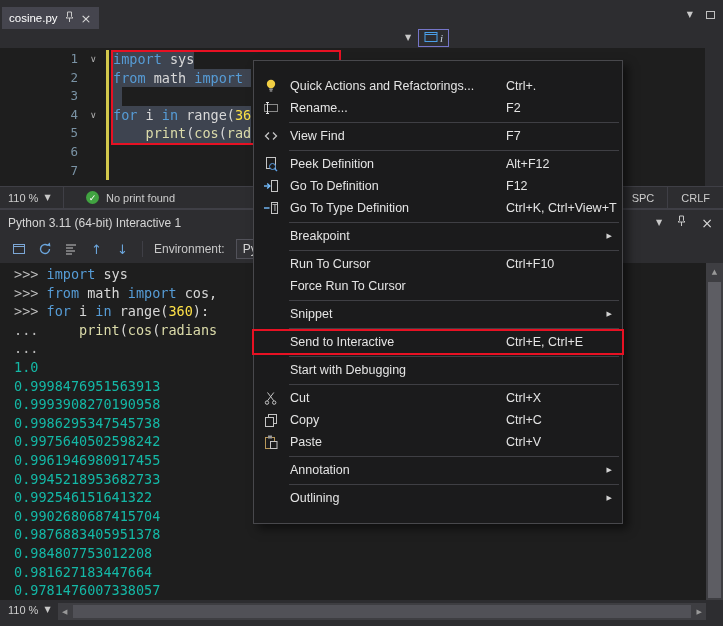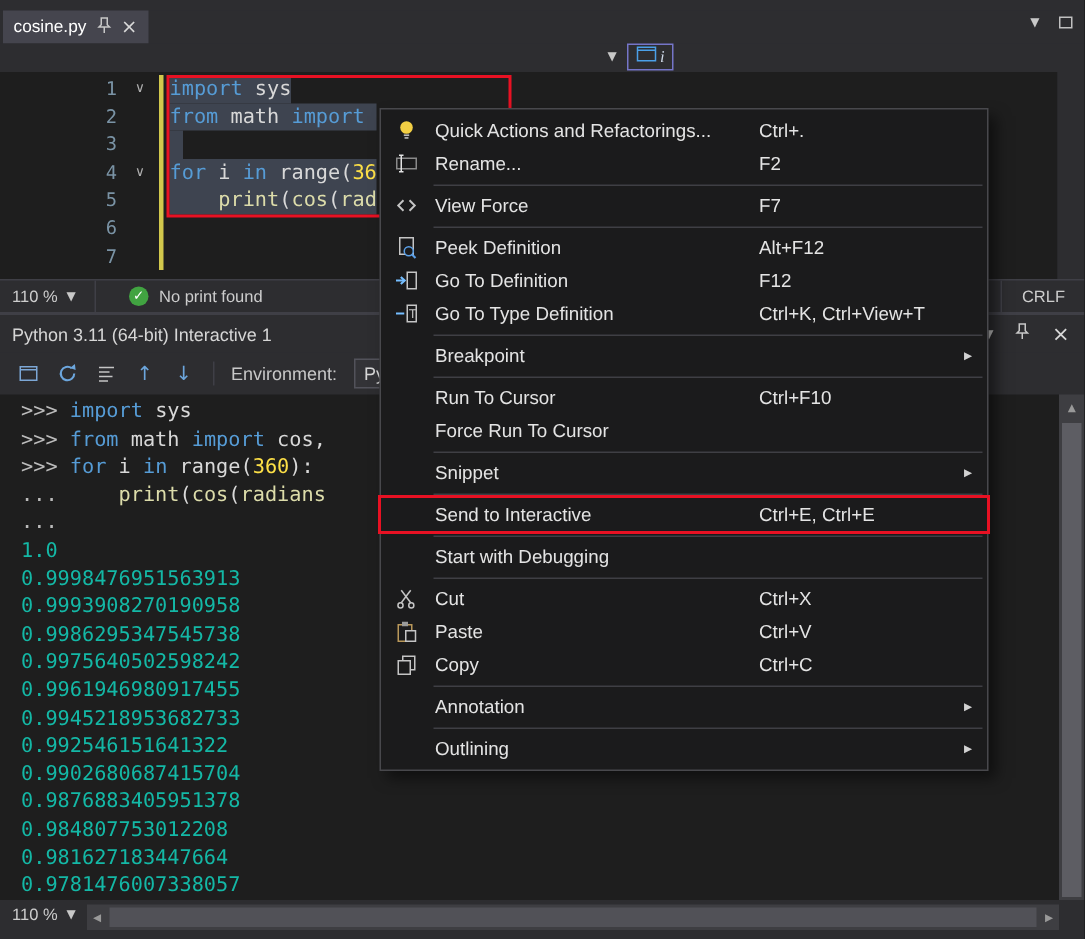--- a/index.html
+++ b/index.html
@@ -74,22 +74,22 @@
   .iw-vthumb{position:absolute;top:19px;left:2px;right:2px;bottom:2px;background:#5d5d63}
 
   .iw-bottom{position:absolute;top:600px;left:0;right:0;height:26px;background:#2d2d30;font-size:11px;color:#cdcdcd}
   .iw-zoom{position:absolute;left:8px;top:4px;display:flex;gap:6px;align-items:center}
   .iw-hscroll{position:absolute;left:58px;right:17px;top:3px;height:17px;background:#3e3e42}
   .iw-hscroll .arrl{position:absolute;left:4px;top:5px;font-size:7px;color:#999}
   .iw-hscroll .arrr{position:absolute;right:4px;top:5px;font-size:7px;color:#999}
   .hs-thumb{position:absolute;left:15px;right:15px;top:2px;bottom:2px;background:#515157}
 
   
-  .context-menu{position:absolute;left:253px;top:72px;width:406px;background:#1b1b1c;border:1px solid #48484c;
-                box-shadow:5px 5px 9px rgba(0,0,0,.5);z-index:40;padding:3px 0}
+  .context-menu{position:absolute;left:253px;top:60px;width:370px;background:#1b1b1c;border:1px solid #48484c;
+                box-shadow:5px 5px 9px rgba(0,0,0,.5);z-index:40;padding:14px 0}
   .menu-item{position:relative;height:22px;display:flex;align-items:center;padding-left:36px;
              font-size:12.5px;color:#e4e4e4;cursor:default}
   .mi-icon{position:absolute;left:8px;top:3px;width:18px;height:16px;display:flex;align-items:center;justify-content:center}
   .mi-label{white-space:nowrap}
   .mi-shortcut{position:absolute;left:252px;white-space:nowrap}
   .mi-arrow{position:absolute;right:10px;font-size:7px;color:#d2d2d2}
   .menu-sep{height:1px;background:#3f3f44;margin:2.5px 3px 2.5px 35px}
   .menu-item.highlighted{outline:2px solid #e81123;outline-offset:0}
 </style>
 </head>
@@ -269,21 +269,21 @@
           <span class="mi-shortcut">F2</span>
         </div>
         <div class="menu-sep"></div>
         <div class="menu-item">
           <span class="mi-icon">
             <svg width="16" height="16" viewBox="0 0 16 16">
               <polyline points="6,4.5 2.5,8 6,11.5" fill="none" stroke="#c5c5c5" stroke-width="1.3"></polyline>
               <polyline points="10,4.5 13.5,8 10,11.5" fill="none" stroke="#c5c5c5" stroke-width="1.3"></polyline>
             </svg>
           </span>
-          <span class="mi-label">View Force</span>
+          <span class="mi-label">View Find</span>
           <span class="mi-shortcut">F7</span>
         </div>
         <div class="menu-sep"></div>
         <div class="menu-item">
           <span class="mi-icon">
             <svg width="16" height="16" viewBox="0 0 16 16">
               <rect x="3.5" y="1.5" width="9" height="11" fill="none" stroke="#c5c5c5"></rect>
               <circle cx="9.5" cy="10.5" r="3" fill="#1b1b1c" stroke="#5ba0e8"></circle>
               <line x1="11.7" y1="12.7" x2="14" y2="15" stroke="#5ba0e8" stroke-width="1.4"></line>
             </svg>
@@ -355,38 +355,38 @@
               <circle cx="4" cy="12.6" r="1.7" fill="none" stroke="#c5c5c5"></circle>
               <circle cx="11.2" cy="12.6" r="1.7" fill="none" stroke="#c5c5c5"></circle>
             </svg>
           </span>
           <span class="mi-label">Cut</span>
           <span class="mi-shortcut">Ctrl+X</span>
         </div>
         <div class="menu-item">
           <span class="mi-icon">
             <svg width="16" height="16" viewBox="0 0 16 16">
+              <rect x="5.5" y="2.5" width="8" height="9" fill="none" stroke="#c5c5c5"></rect>
+              <rect x="2.5" y="5.5" width="8" height="9" fill="#1b1b1c" stroke="#c5c5c5"></rect>
+            </svg>
+          </span>
+          <span class="mi-label">Copy</span>
+          <span class="mi-shortcut">Ctrl+C</span>
+        </div>
+        <div class="menu-item">
+          <span class="mi-icon">
+            <svg width="16" height="16" viewBox="0 0 16 16">
               <rect x="2.5" y="3.5" width="9" height="11" fill="none" stroke="#b9985a"></rect>
               <rect x="5" y="1.5" width="4" height="3" fill="#9a9a9a"></rect>
               <rect x="7.5" y="7.5" width="6.5" height="7" fill="#1b1b1c" stroke="#c5c5c5"></rect>
             </svg>
           </span>
           <span class="mi-label">Paste</span>
           <span class="mi-shortcut">Ctrl+V</span>
         </div>
-        <div class="menu-item">
-          <span class="mi-icon">
-            <svg width="16" height="16" viewBox="0 0 16 16">
-              <rect x="5.5" y="2.5" width="8" height="9" fill="none" stroke="#c5c5c5"></rect>
-              <rect x="2.5" y="5.5" width="8" height="9" fill="#1b1b1c" stroke="#c5c5c5"></rect>
-            </svg>
-          </span>
-          <span class="mi-label">Copy</span>
-          <span class="mi-shortcut">Ctrl+C</span>
-        </div>
         <div class="menu-sep"></div>
         <div class="menu-item">
           <span class="mi-icon"></span>
           <span class="mi-label">Annotation</span>
           <span class="mi-arrow glyph">▶</span>
         </div>
         <div class="menu-sep"></div>
         <div class="menu-item">
           <span class="mi-icon"></span>
           <span class="mi-label">Outlining</span>

